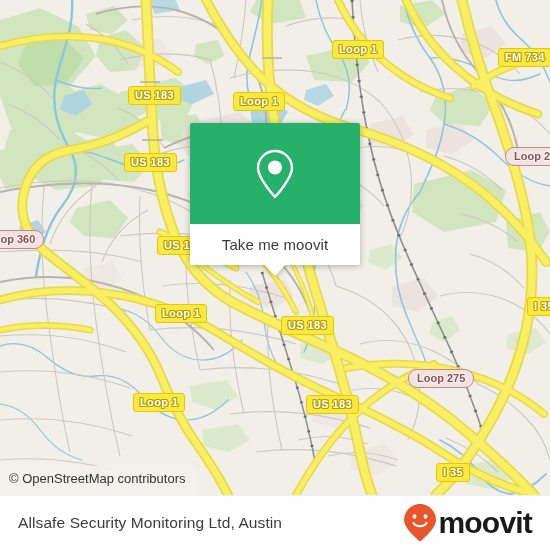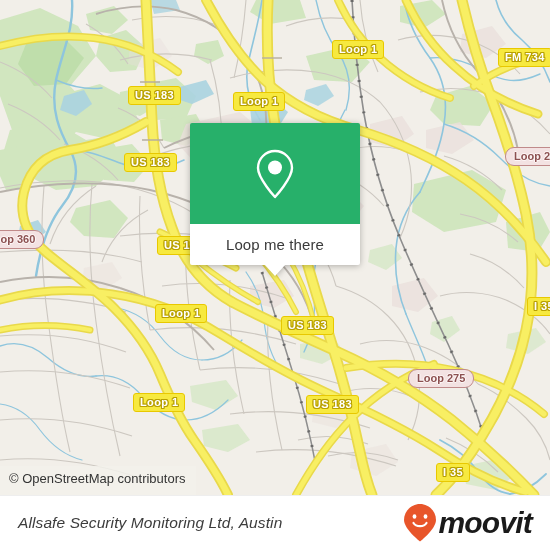--- a/index.html
+++ b/index.html
@@ -103,21 +103,20 @@
     white-space:nowrap;
   }
 
   
   .footer {
     position:absolute;
     left:0; top:495px; width:550px; height:55px;
     background:#ffffff;
     display:flex; align-items:center;
     border-top:1px solid #eeeeee;
-    font-style:italic;
   }
   .footer-title {
     position:absolute;
     left:18px;
     font-size:15.5px;
     color:#3c3c3c;
     white-space:nowrap;
     letter-spacing:0.1px;
   }
   .brand {
@@ -420,21 +419,21 @@
       </div>
 
     <div class="popup">
       <div class="popup-top">
         <svg width="42" height="52" viewBox="0 0 42 52">
           <path d="M21 3 C11.6 3 4 10.6 4 20 C4 30.5 21 49 21 49 C21 49 38 30.5 38 20 C38 10.6 30.4 3 21 3 Z" fill="none" stroke="#ffffff" stroke-width="2.4" stroke-linejoin="round"></path>
           <circle cx="21" cy="19.5" r="7" fill="#ffffff"></circle>
         </svg>
       </div>
       <div class="popup-bottom">
-        <span class="popup-label">Loop me there</span>
+        <span class="popup-label">Take me moovit</span>
         <span class="popup-tail"></span>
       </div>
     </div>
 
     <div class="attribution">
       <span>© OpenStreetMap contributors</span>
     </div>
   </div>
 
   <div class="footer">

